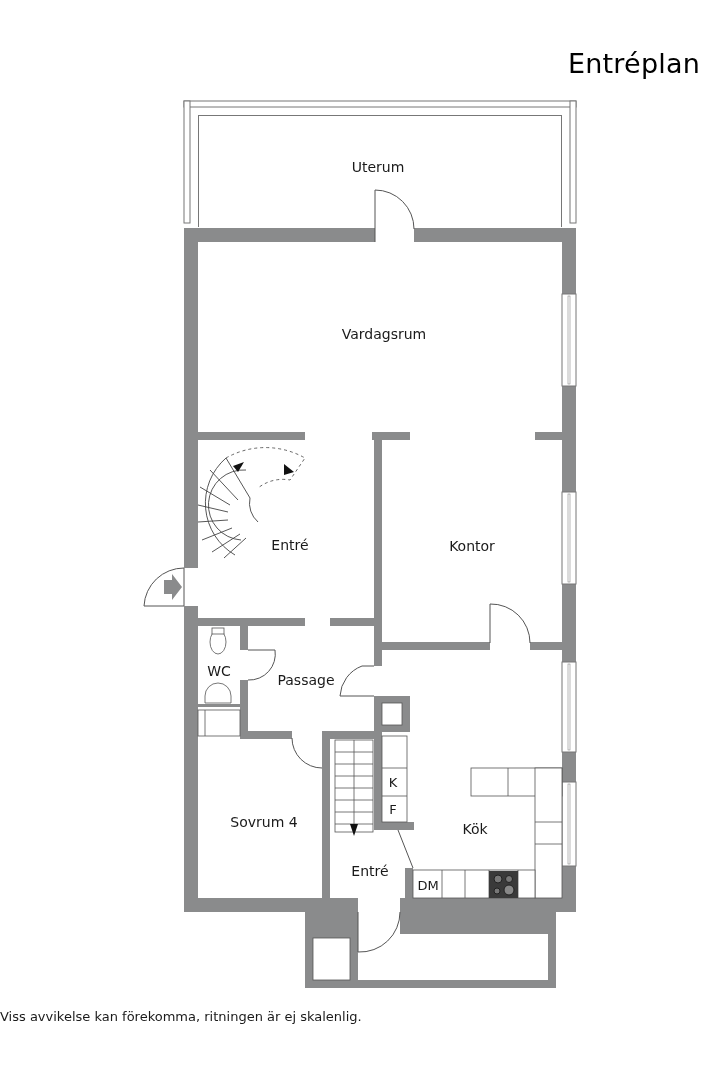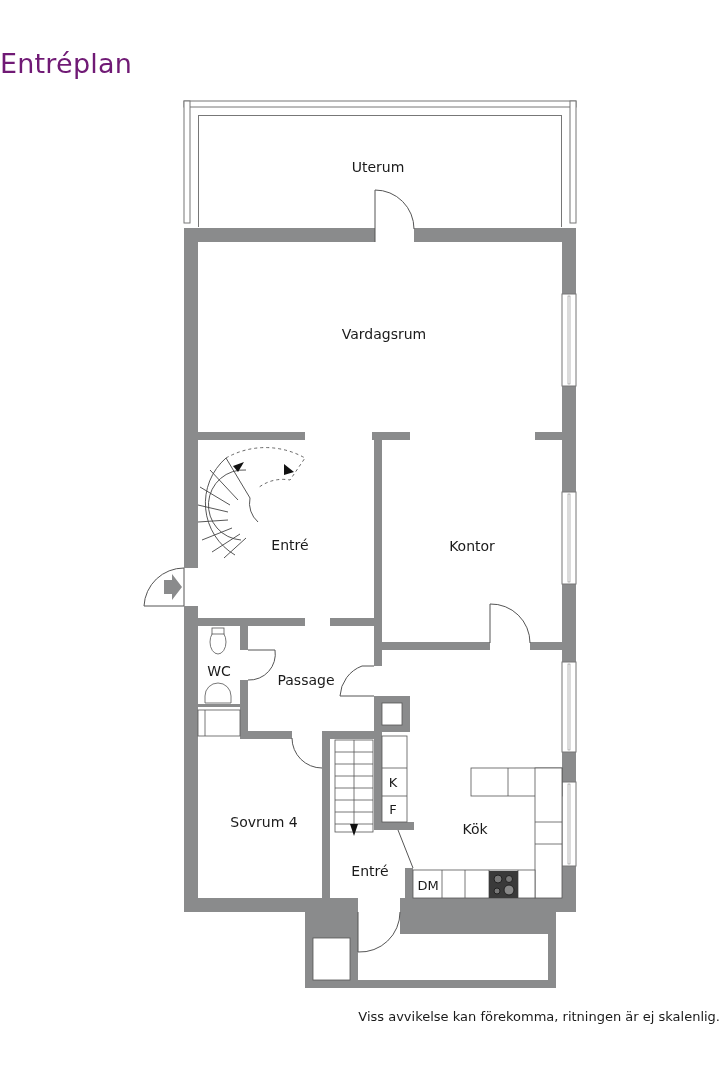--- a/index.html
+++ b/index.html
@@ -1,18 +1,18 @@
 <!DOCTYPE html>
 <html><head>
 <meta charset="utf-8">
 <style>
   html, body { margin: 0; padding: 0; background: #ffffff; }
   body { width: 720px; height: 1080px; position: relative; overflow: hidden; font-family: "DejaVu Sans", sans-serif; }
-  .title { position: absolute; top: 48px; left: 0; width: 700px; text-align: left; font-size: 27px; color: #701a75; letter-spacing: 0.2px; }
-  .footer { position: absolute; top: 1009px; left: 0; width: 720px; text-align: right; font-size: 13px; color: #1a1a1a; }
+  .title { position: absolute; top: 48px; left: 0; width: 700px; text-align: right; font-size: 27px; color: #000000; letter-spacing: 0.2px; }
+  .footer { position: absolute; top: 1009px; left: 0; width: 720px; text-align: left; font-size: 13px; color: #1a1a1a; }
   svg.plan { position: absolute; top: 0; left: 0; }
   .room-label { font-family: "DejaVu Sans", sans-serif; font-size: 14px; fill: #1a1a1a; }
   .small-label { font-family: "DejaVu Sans", sans-serif; font-size: 13px; fill: #1a1a1a; }
   .wall { fill: #8a8b8c; }
   .thin { fill: none; stroke: #555; stroke-width: 1; }
   .win { fill: #fff; stroke: #777; stroke-width: 1; }
   .stair { fill: none; stroke: #444; stroke-width: 0.9; }
   .dash { fill: none; stroke: #555; stroke-width: 0.9; stroke-dasharray: 3 3; }
 </style>
 </head>

